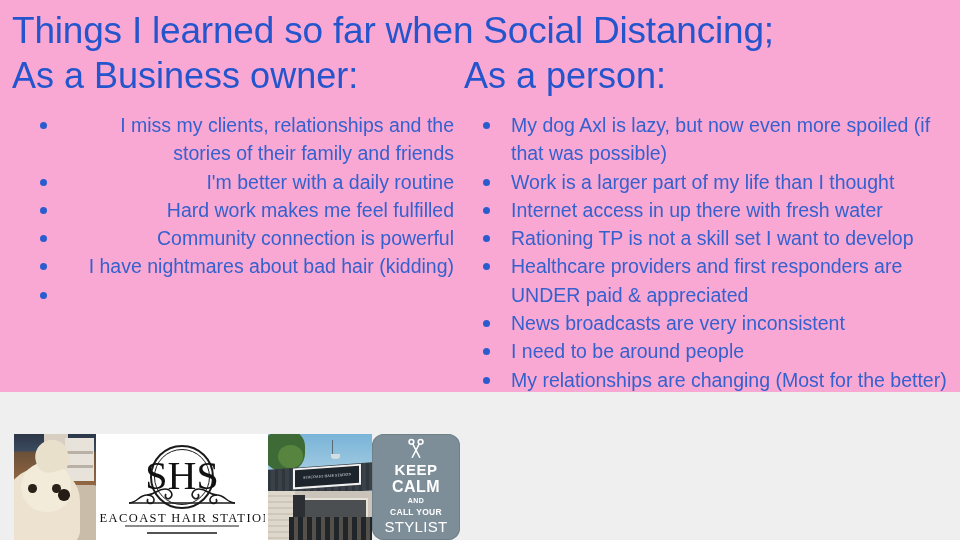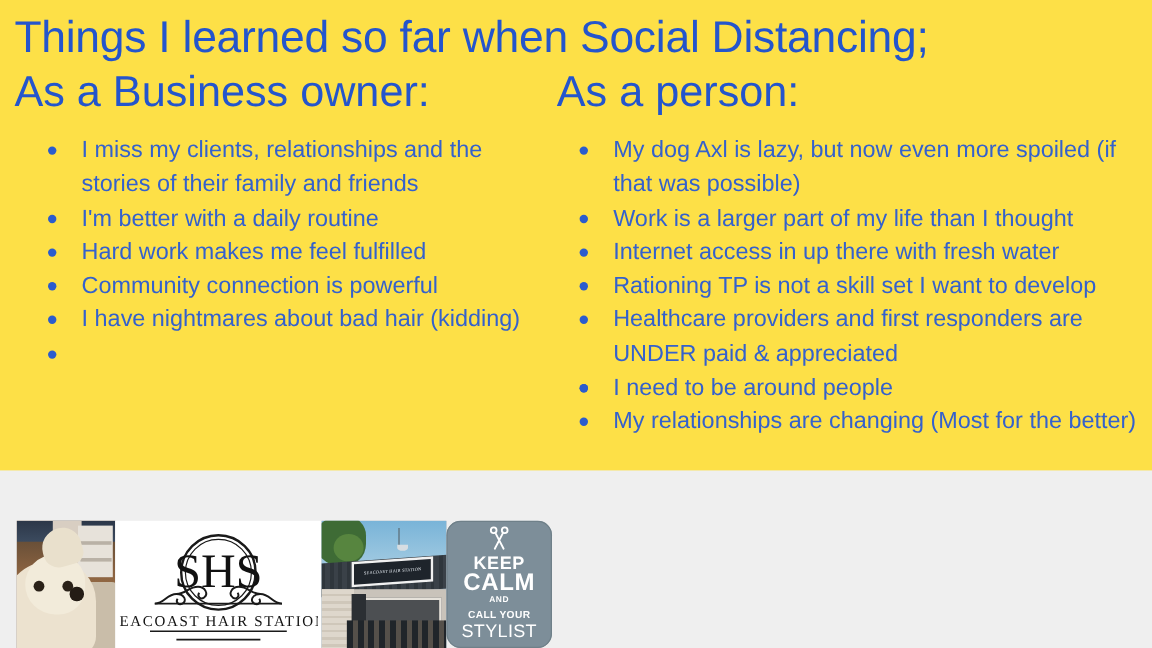--- a/index.html
+++ b/index.html
@@ -10,21 +10,21 @@
   body {
     width: 960px;
     height: 540px;
     overflow: hidden;
     font-family: "Liberation Sans", sans-serif;
   }
   #slide {
     position: relative;
     width: 960px;
     height: 392px;
-    background: #fde047;
+    background: #f9a8d4;
   }
 
   
   .title {
     position: absolute;
     left: 12px;
     top: 8px;
     width: 936px;
     font-size: 37px;
     line-height: 46px;
@@ -41,21 +41,21 @@
     white-space: nowrap;
   }
   .subhead.left  { left: 12px; }
   .subhead.right { left: 464px; text-align: center; }
 
   
   .col {
     position: absolute;
     top: 111px;
   }
-  .col.left  { left: 34px;  width: 420px; }
+  .col.left  { left: 34px;  width: 420px; text-align: right; }
   .col.right { left: 477px; width: 470px; }
 
   ul.bullets {
     margin: 0;
     padding: 0;
     list-style: none;
   }
   ul.bullets li {
     position: relative;
     padding-left: 34px;
@@ -205,21 +205,21 @@
     width: 88px; height: 106px;
     background: #7d8e99;
     display: flex; flex-direction: column;
     align-items: center; justify-content: center;
     color: #ffffff; text-align: center;
     box-shadow: inset 0 0 0 1px #6f8089;
     border-radius: 12px;
   }
   .ph-keep .scissors { margin-bottom: 2px; }
   .ph-keep .kc-keep  { font-size: 15px; font-weight: bold; line-height: 16px; letter-spacing: 0.5px; }
-  .ph-keep .kc-calm  { font-size: 20px; font-weight: bold; line-height: 17px; letter-spacing: 0.5px; }
+  .ph-keep .kc-calm  { font-size: 16px; font-weight: bold; line-height: 17px; letter-spacing: 0.5px; }
   .ph-keep .kc-and   { font-size: 7px;  font-weight: bold; line-height: 11px; letter-spacing: 0.5px; }
   .ph-keep .kc-call  { font-size: 8.5px; font-weight: bold; line-height: 12px; letter-spacing: 0.3px; }
   .ph-keep .kc-sty   { font-size: 15px; font-weight: normal; line-height: 18px; letter-spacing: 0.3px; }
 </style>
 </head>
 <body>
 
 <div id="slide">
 
   <div class="title">Things I learned so far when Social Distancing;</div>
@@ -238,21 +238,21 @@
     </ul>
   </div>
 
   <div class="col right">
     <ul class="bullets">
       <li><span class="dot"></span><span>My dog Axl is lazy, but now even more spoiled (if that was possible)</span></li>
       <li><span class="dot"></span><span>Work is a larger part of my life than I thought</span></li>
       <li><span class="dot"></span><span>Internet access in up there with fresh water</span></li>
       <li><span class="dot"></span><span>Rationing TP is not a skill set I want to develop</span></li>
       <li><span class="dot"></span><span>Healthcare providers and first responders are UNDER paid &amp; appreciated</span></li>
-      <li><span class="dot"></span></li>
+      <li><span class="dot"></span><span>News broadcasts are very inconsistent</span></li>
       <li><span class="dot"></span><span>I need to be around people</span></li>
       <li><span class="dot"></span><span>My relationships are changing (Most for the better)</span></li>
     </ul>
   </div>
 
   <div class="photostrip">
 
     <div class="ph-dog">
       <div class="room"></div>
       <div class="wall"></div>

